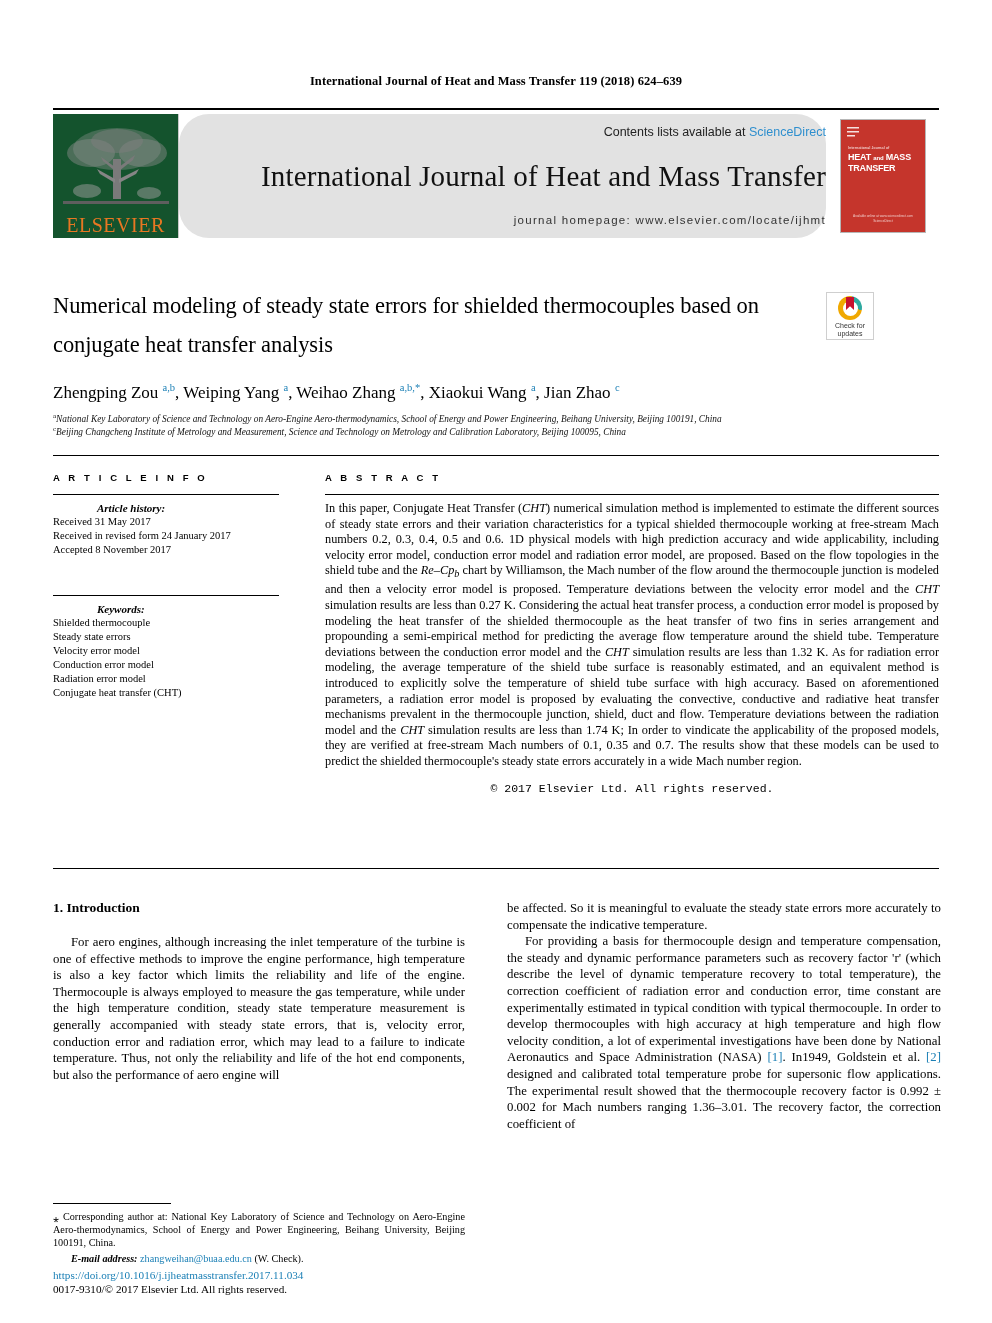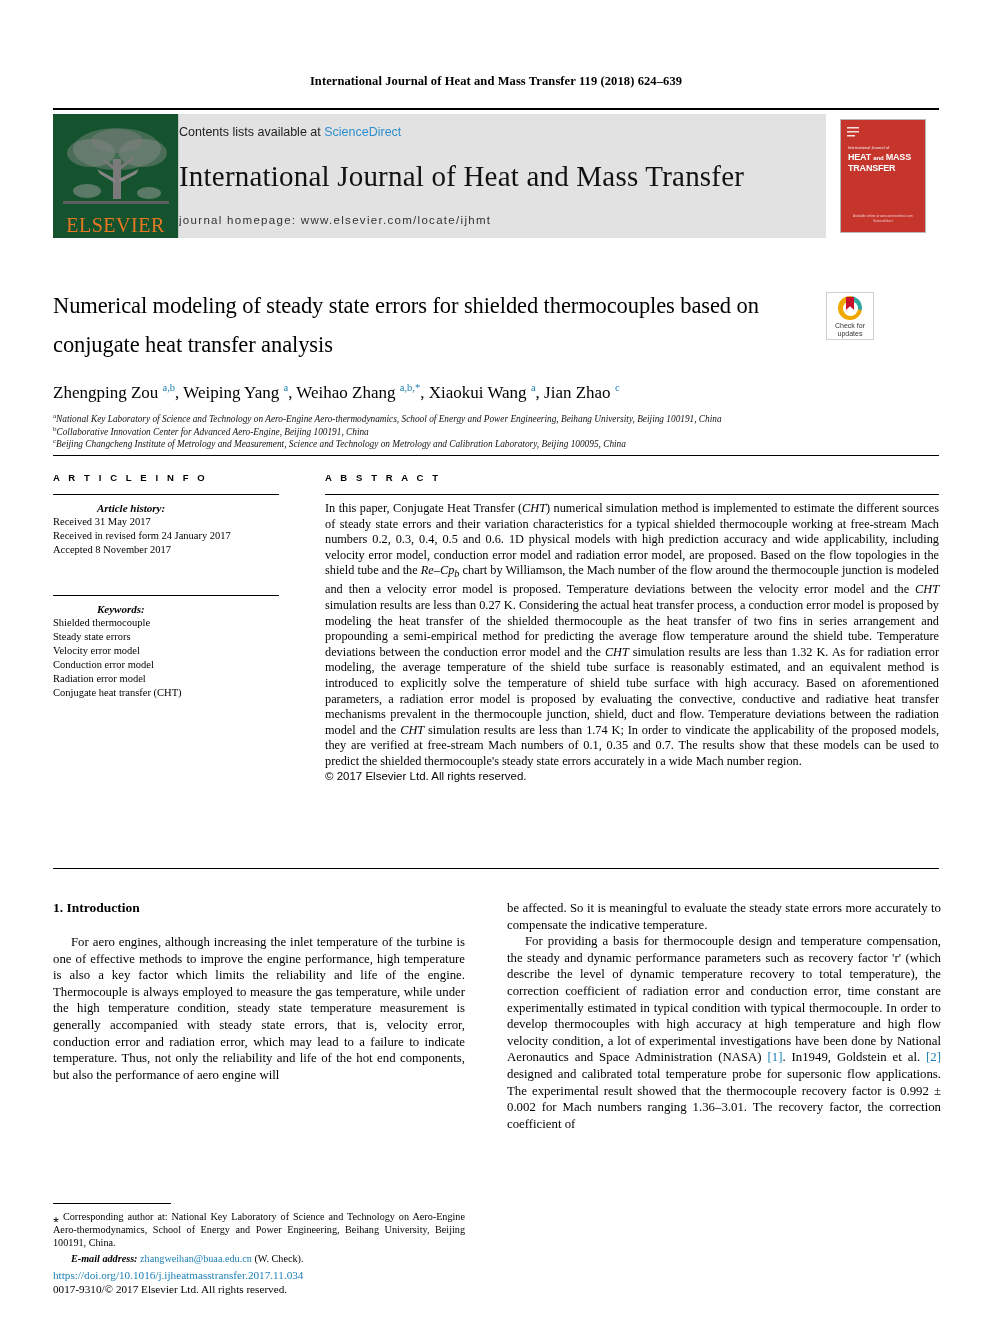--- a/index.html
+++ b/index.html
@@ -81,23 +81,24 @@
     color: #e87722;
     line-height: 1;
     padding-bottom: 1px;
   }
   .masthead-center {
     flex: 1 1 auto;
     background: #e2e2e2;
     display: flex;
     flex-direction: column;
     justify-content: space-between;
-    align-items: flex-start;
+    align-items: flex-end;
     padding: 11px 0 12px 0;
     box-sizing: border-box;
+    border-radius: 30px;
   }
   .contents-line {
     font-family: "Liberation Sans", sans-serif;
     font-size: 12.5px;
     color: #222;
   }
   .contents-line .sd-link {
     color: #2f8fce;
   }
   .journal-title {
@@ -327,22 +328,23 @@
   .kw-block { margin-top: 38px; }
   .abstract-text {
     font-family: "Liberation Serif", serif;
     font-size: 12.3px;
     line-height: 15.6px;
     text-align: justify;
     color: #000;
   }
   .abstract-text i { font-style: italic; }
   .copyright-line {
-    text-align: left;
-    font-family: Liberation Sans, sans-serif;
+    margin-top: 12px;
+    text-align: center;
+    font-family: Liberation Mono, monospace;
     font-size: 11.5px;
   }
 
   .infoabs-rule-bottom {
     position: absolute;
     left: 53px;
     top: 868px;
     width: 886px;
     border-top: 1px solid #000;
   }
@@ -489,23 +491,20 @@
   </div>
 
   <div class="title-block">
     <h1 class="article-title">Numerical modeling of steady state errors for shielded thermocouples based on conjugate heat transfer analysis</h1>
     <div class="authors">Zhengping Zou <sup>a,b</sup>, Weiping Yang <sup>a</sup>, Weihao Zhang <sup>a,b,*</sup>, Xiaokui Wang <sup>a</sup>, Jian Zhao <sup>c</sup></div>
     <div class="affiliations">
       <div class="aff">
         <sup>a</sup><span>National Key Laboratory of Science and Technology on Aero-Engine Aero-thermodynamics, School of Energy and Power Engineering, Beihang University, Beijing 100191, China</span>
       </div>
       <div class="aff">
-        <sup>b</sup><span>Collaborative Innovation Center for Advanced Aero-Engine, Beijing 100191, China</span>
-      </div>
-      <div class="aff">
         <sup>c</sup><span>Beijing Changcheng Institute of Metrology and Measurement, Science and Technology on Metrology and Calibration Laboratory, Beijing 100095, China</span>
       </div>
     </div>
   </div>
 
   <div class="infoabs-rule-top"></div>
   <div class="section-heads">
     <span class="sh-info">A R T I C L E   I N F O</span>
     <span class="sh-abs">A B S T R A C T</span>
   </div>

